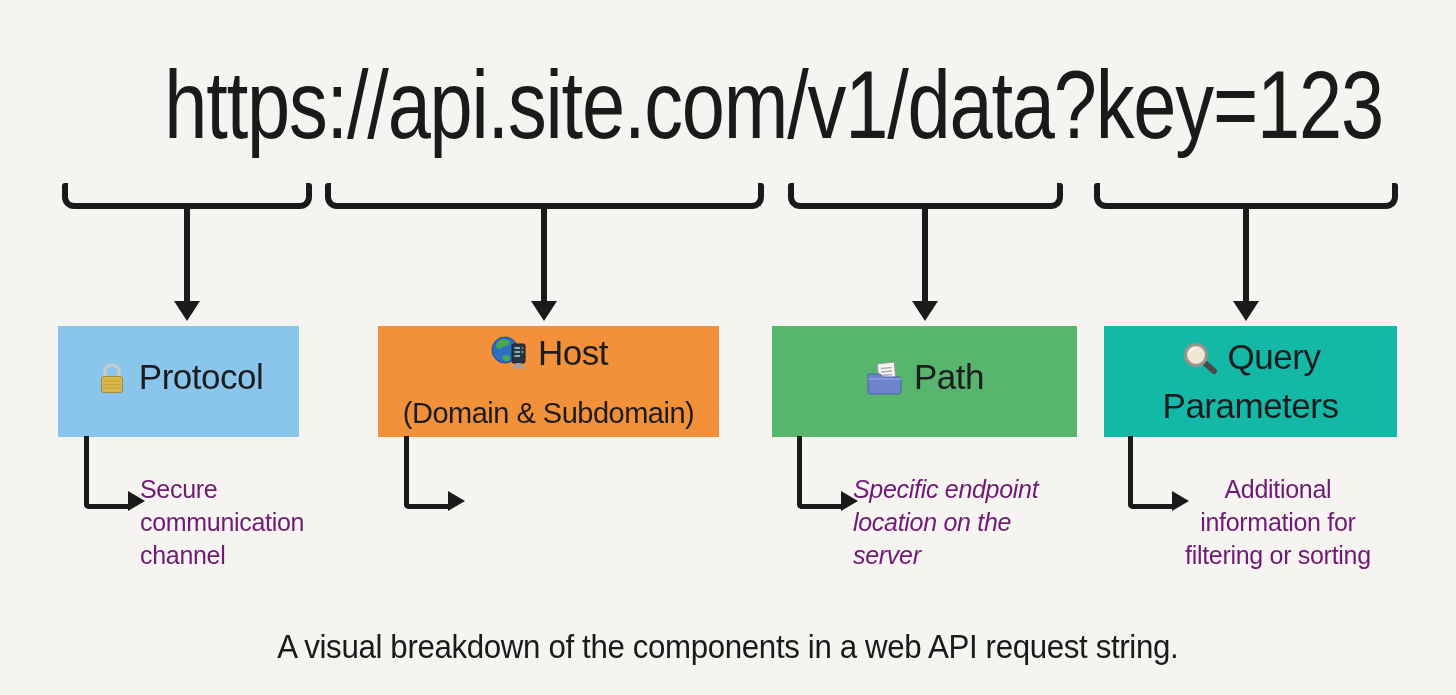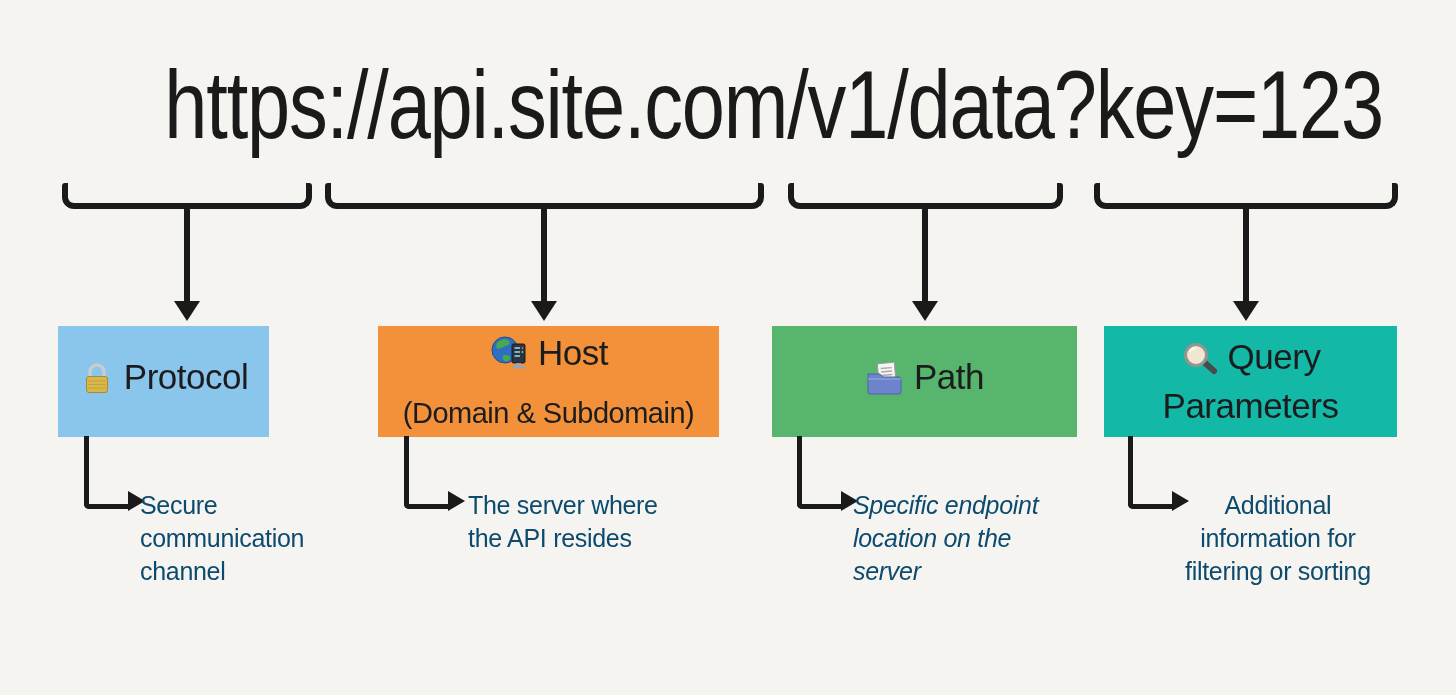--- a/index.html
+++ b/index.html
@@ -47,21 +47,21 @@
     border-top:20px solid var(--ink);
   }
   .a1{left:184px;} .a2{left:541px;} .a3{left:922px;} .a4{left:1243px;}
 
   
   .box{
     position:absolute;top:326px;height:111px;
     display:flex;flex-direction:column;justify-content:center;align-items:center;
     text-align:center;color:#1c1c1e;
   }
-  .box1{left:58px;width:211px;}
+  .box1{left:58px;width:241px;}
   .box2{left:378px;width:341px;}
   .box3{left:772px;width:305px;justify-content:center;}
   .box4{left:1104px;width:293px;}
   .box-title{font-size:35px;line-height:1.16;letter-spacing:-0.5px;font-weight:500;}
   .box-title .bt{white-space:pre-line;}
   .box-sub{font-size:29px;line-height:1.15;letter-spacing:-0.5px;font-weight:500;margin-top:16px;}
   .icon{display:inline-block;vertical-align:-8px;margin-right:9px;}
 
   
   .elbow{
@@ -73,23 +73,23 @@
   }
   .elbow::after{
     content:'';position:absolute;right:-15px;bottom:-7px;
     border-top:10px solid transparent;border-bottom:10px solid transparent;
     border-left:17px solid var(--ink);
   }
   .e1{left:84px;} .e2{left:404px;} .e3{left:797px;} .e4{left:1128px;}
 
   
   .desc{
-    position:absolute;top:489px;
+    position:absolute;top:473px;
     font-size:25px;line-height:1.31;letter-spacing:-0.3px;
-    white-space:pre-line;color:#0c4a6e;
+    white-space:pre-line;color:#701a75;
   }
   .d1{left:140px;} .d2{left:468px;} .d3{left:853px;font-style:italic;} .d4{left:1185px;text-align:center;}
 
   
   .caption{
     position:absolute;top:627px;left:0;width:100%;text-align:center;
     font-size:34px;letter-spacing:-0.4px;white-space:nowrap;
   }
   .caption>span{display:inline-block;transform:scaleX(0.92);transform-origin:50% 50%;}
 </style>
@@ -184,23 +184,24 @@
   </div>
 
   <div class="elbow e1"></div>
   <div class="elbow e2"></div>
   <div class="elbow e3"></div>
   <div class="elbow e4"></div>
 
   <div class="desc d1">Secure
 communication
 channel</div>
-  <div class="desc d2">The server where
-the API resides</div>
   <div class="desc d3">Specific endpoint
 location on the
 server</div>
   <div class="desc d4">Additional
 information for
 filtering or sorting</div>
 
+  <div class="caption">
+    <span>A visual breakdown of the components in a web API request string.</span>
+  </div>
 
 </div>
 
 </body></html>

